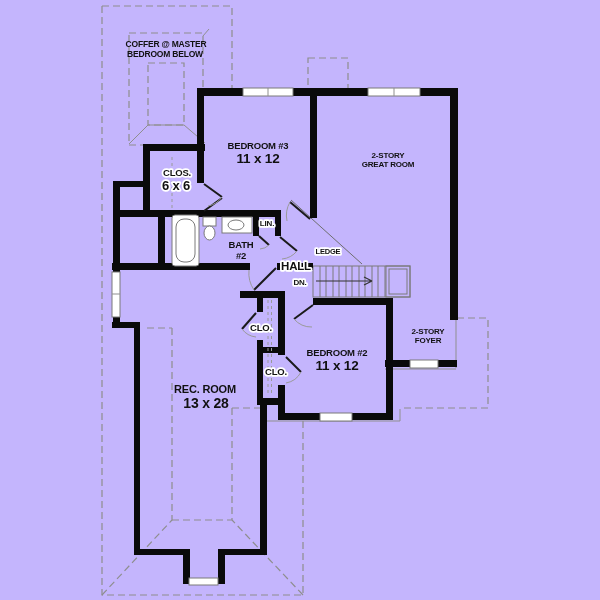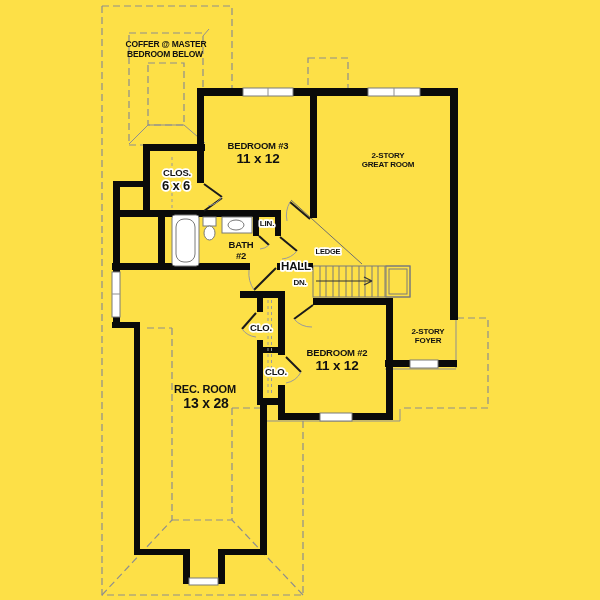--- a/index.html
+++ b/index.html
@@ -1,16 +1,16 @@
 <!DOCTYPE html>
 <html><head>
 <meta charset="utf-8">
 <style>
   html,body{margin:0;padding:0;background:#ffffff;}
-  .stage{position:relative;width:600px;height:600px;background:#fde047;overflow:hidden;}
+  .stage{position:relative;width:600px;height:600px;background:#c4b5fd;overflow:hidden;}
   svg{display:block;}
   text{font-family:"Liberation Sans","DejaVu Sans",sans-serif;font-weight:bold;fill:#111;letter-spacing:-0.2px;}
   .halo{paint-order:stroke;stroke:#ffffff;stroke-width:3.5px;stroke-linejoin:round;}
   .wall{fill:#0a0a0a;stroke:none;}
   .thin{stroke:#8f8f8f;stroke-width:1;fill:none;}
   .dash{stroke:#8e8e8e;stroke-width:1.2;fill:none;stroke-dasharray:7 4;}
   .dash2{stroke:#9a9a9a;stroke-width:1;fill:none;stroke-dasharray:3 3;}
   .fix{stroke:#7a7a7a;stroke-width:1;fill:#ffffff;}
   .win{fill:#ffffff;stroke:#7a7a7a;stroke-width:1;}
   .door{stroke:#1a1a1a;stroke-width:2;fill:none;}

